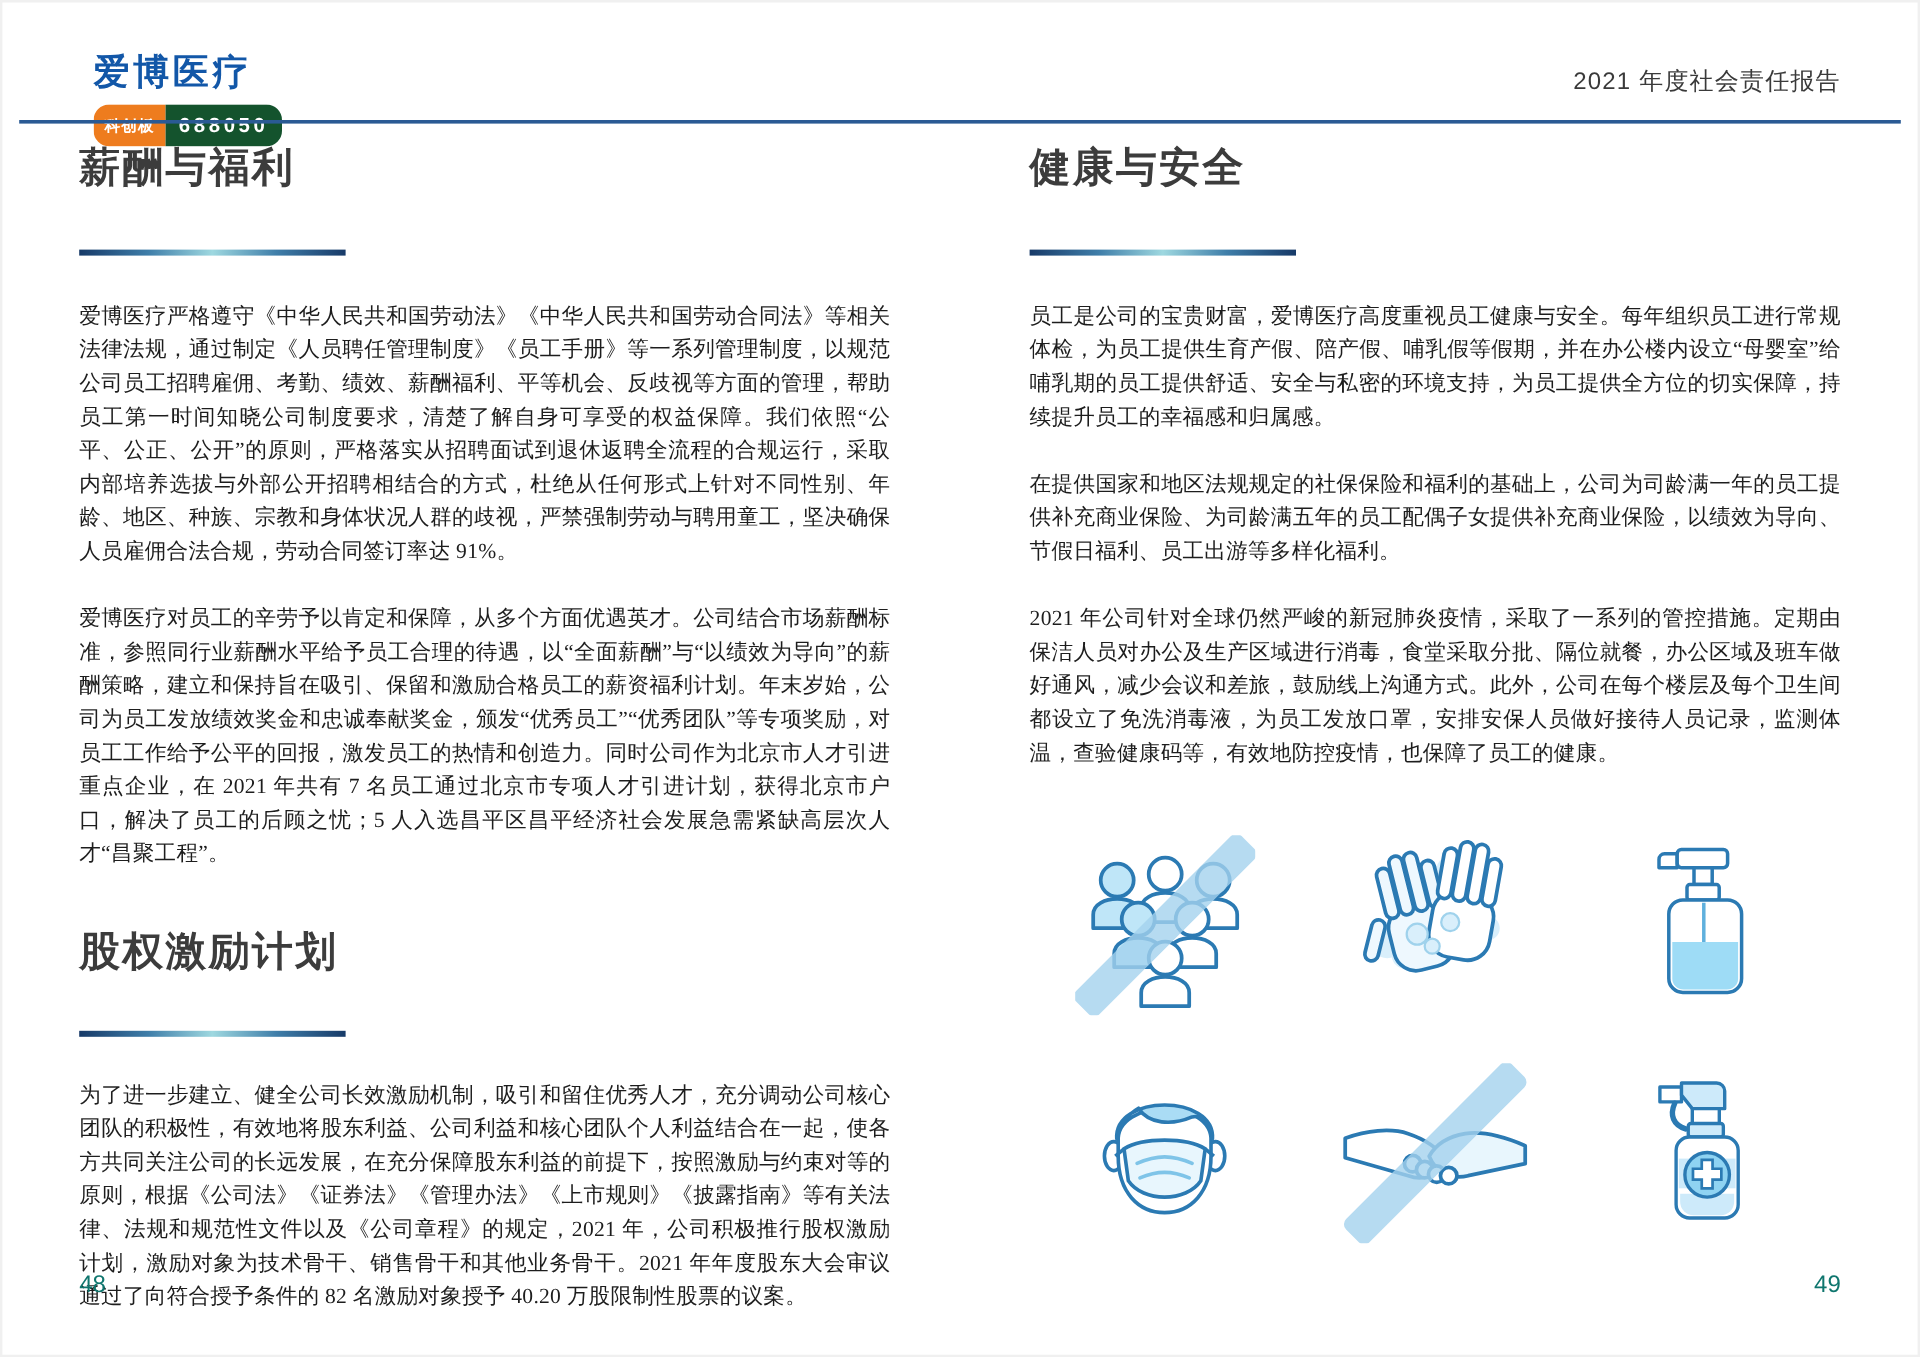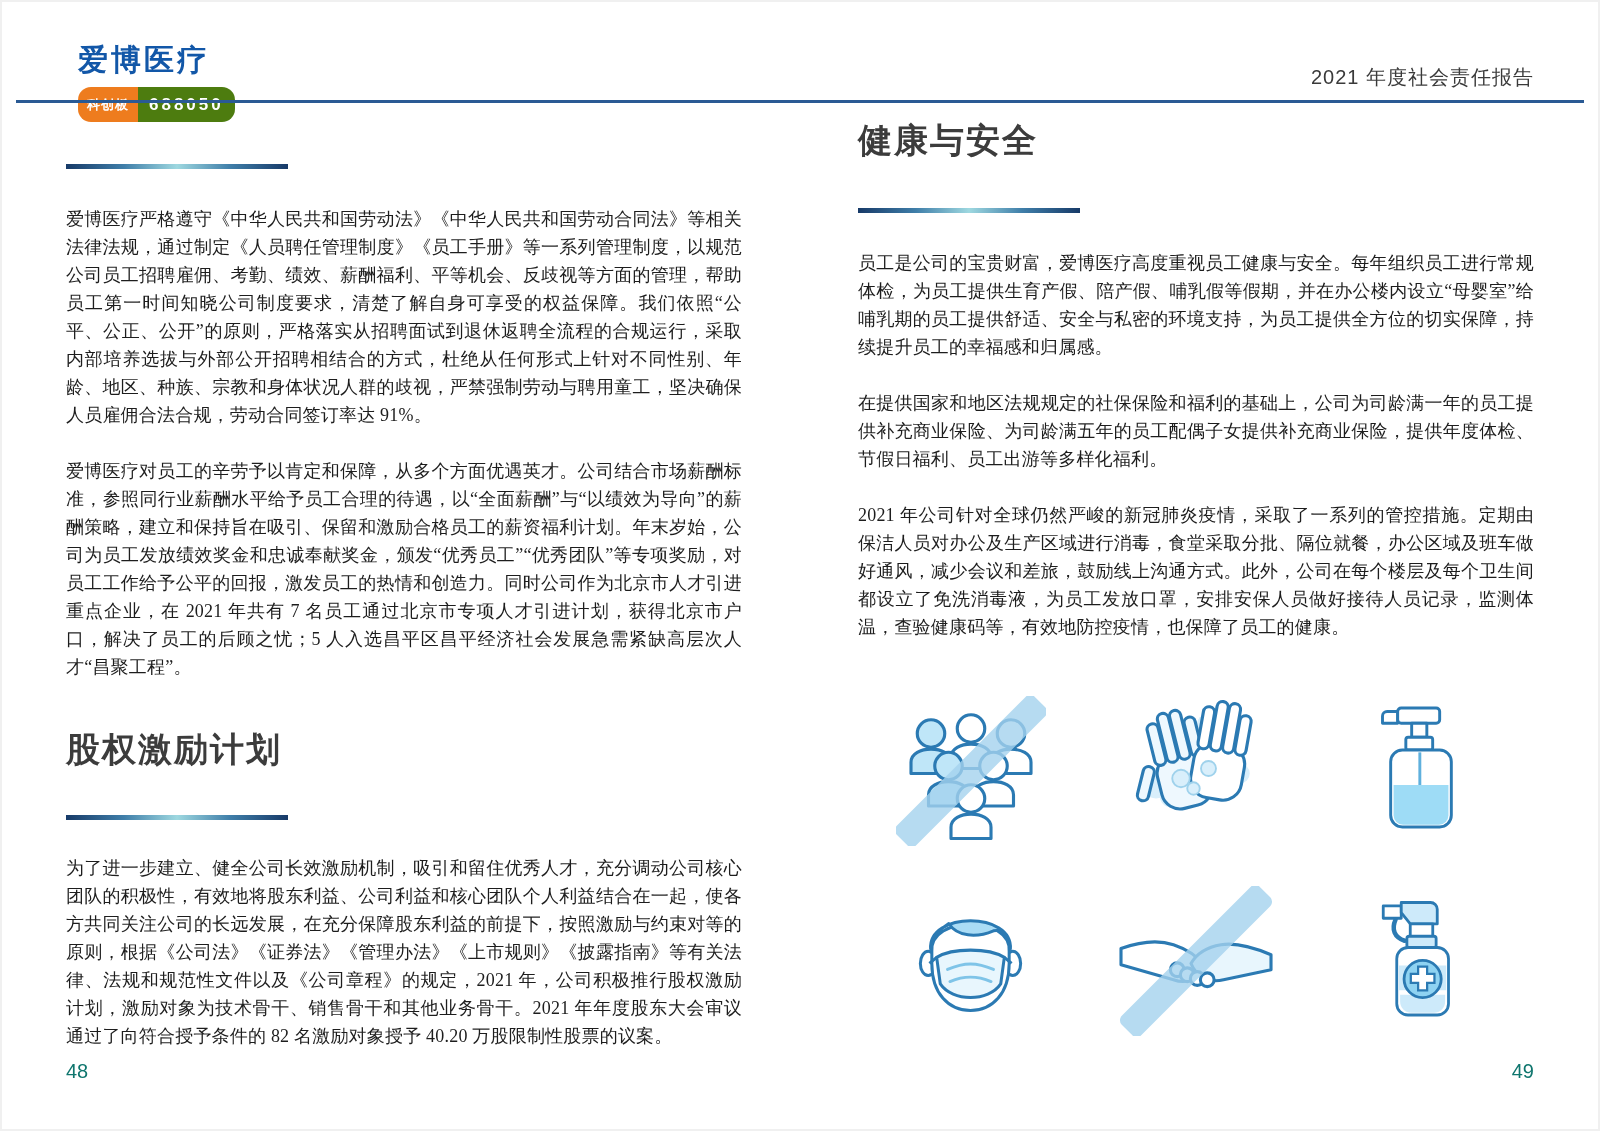--- a/index.html
+++ b/index.html
@@ -4,22 +4,22 @@
 <style>
   * { margin:0; padding:0; box-sizing:border-box; }
   html,body { width:1600px; height:1131px; background:#fafafa; font-family:"Liberation Sans",sans-serif; }
   .sheet { position:absolute; inset:0; background:#fff; box-shadow: inset 0 0 0 2px #f0f0f0; overflow:hidden; }
 
   
   .logo-wrap { position:absolute; left:78px; top:40px; }
   .logo-text { font-size:30px; font-weight:bold; color:#1257a8; letter-spacing:3px; font-family:"Liberation Sans",sans-serif; }
   .logo-badge { margin-top:6px; display:inline-flex; align-items:stretch; border-radius:13px; overflow:hidden; height:35px; }
   .badge-board { background:#ee7c1e; color:#fff; font-size:13px; font-weight:bold; display:flex; align-items:center; padding:0 9px; letter-spacing:1px; }
-  .badge-ticker { background:#4d7c0f; color:#fff; font-size:17px; font-weight:bold; display:flex; align-items:center; padding:0 11px; letter-spacing:3px; }
-  .header-title { position:absolute; right:66px; top:64px; font-size:20px; color:#3a3a3a; letter-spacing:1px; }
+  .badge-ticker { background:#14532d; color:#fff; font-size:17px; font-weight:bold; display:flex; align-items:center; padding:0 11px; letter-spacing:3px; }
+  .header-title { position:absolute; right:66px; top:54px; font-size:20px; color:#3a3a3a; letter-spacing:1px; }
   .header-rule { position:absolute; left:16px; right:16px; top:100px; height:3px; background:#2a5a94; }
 
   
   .col { position:absolute; top:118px; width:676px; }
   .col-left { left:66px; }
   .col-right { left:858px; }
   h1.sec-title { font-size:34px; font-weight:bold; color:#3c3c3c; letter-spacing:2px; line-height:44px; font-family:"Liberation Sans",sans-serif; }
   .divider { width:222px; height:5px; margin-top:46px;
              background:linear-gradient(90deg,#173a68 0%,#3f7ea9 26%,#9ed8e0 50%,#3f7ea9 74%,#173a68 100%); }
   .para { font-family:"Liberation Serif","DejaVu Serif",serif; font-size:18px; line-height:28px;
@@ -49,33 +49,34 @@
     <div class="logo-text">爱博医疗</div>
     <div class="logo-badge">
       <span class="badge-board">科创板</span>
       <span class="badge-ticker">688050</span>
     </div>
   </div>
   <div class="header-title">2021 年度社会责任报告</div>
   <div class="header-rule"></div>
 
   <div class="col col-left">
+    <h1 class="sec-title">薪酬与福利</h1>
     <div class="divider"></div>
     <p class="para mt-p1">爱博医疗严格遵守《中华人民共和国劳动法》《中华人民共和国劳动合同法》等相关法律法规，通过制定《人员聘任管理制度》《员工手册》等一系列管理制度，以规范公司员工招聘雇佣、考勤、绩效、薪酬福利、平等机会、反歧视等方面的管理，帮助员工第一时间知晓公司制度要求，清楚了解自身可享受的权益保障。我们依照“公平、公正、公开”的原则，严格落实从招聘面试到退休返聘全流程的合规运行，采取内部培养选拔与外部公开招聘相结合的方式，杜绝从任何形式上针对不同性别、年龄、地区、种族、宗教和身体状况人群的歧视，严禁强制劳动与聘用童工，坚决确保人员雇佣合法合规，劳动合同签订率达 91%。</p>
     <p class="para mt-p2">爱博医疗对员工的辛劳予以肯定和保障，从多个方面优遇英才。公司结合市场薪酬标准，参照同行业薪酬水平给予员工合理的待遇，以“全面薪酬”与“以绩效为导向”的薪酬策略，建立和保持旨在吸引、保留和激励合格员工的薪资福利计划。年末岁始，公司为员工发放绩效奖金和忠诚奉献奖金，颁发“优秀员工”“优秀团队”等专项奖励，对员工工作给予公平的回报，激发员工的热情和创造力。同时公司作为北京市人才引进重点企业，在 2021 年共有 7 名员工通过北京市专项人才引进计划，获得北京市户口，解决了员工的后顾之忧；5 人入选昌平区昌平经济社会发展急需紧缺高层次人才“昌聚工程”。</p>
     <h1 class="sec-title mt-h2">股权激励计划</h1>
     <div class="divider mt-bar2" style="margin-top:44px;"></div>
     <p class="para mt-p3">为了进一步建立、健全公司长效激励机制，吸引和留住优秀人才，充分调动公司核心团队的积极性，有效地将股东利益、公司利益和核心团队个人利益结合在一起，使各方共同关注公司的长远发展，在充分保障股东利益的前提下，按照激励与约束对等的原则，根据《公司法》《证券法》《管理办法》《上市规则》《披露指南》等有关法律、法规和规范性文件以及《公司章程》的规定，2021 年，公司积极推行股权激励计划，激励对象为技术骨干、销售骨干和其他业务骨干。2021 年年度股东大会审议通过了向符合授予条件的 82 名激励对象授予 40.20 万股限制性股票的议案。</p>
   </div>
 
   <div class="col col-right">
     <h1 class="sec-title">健康与安全</h1>
     <div class="divider"></div>
     <p class="para mt-p1">员工是公司的宝贵财富，爱博医疗高度重视员工健康与安全。每年组织员工进行常规体检，为员工提供生育产假、陪产假、哺乳假等假期，并在办公楼内设立“母婴室”给哺乳期的员工提供舒适、安全与私密的环境支持，为员工提供全方位的切实保障，持续提升员工的幸福感和归属感。</p>
-    <p class="para mt-p2">在提供国家和地区法规规定的社保保险和福利的基础上，公司为司龄满一年的员工提供补充商业保险、为司龄满五年的员工配偶子女提供补充商业保险，提供年度体检、节假日福利、员工出游等多样化福利。</p>
+    <p class="para mt-p2">在提供国家和地区法规规定的社保保险和福利的基础上，公司为司龄满一年的员工提供补充商业保险、为司龄满五年的员工配偶子女提供补充商业保险，以绩效为导向、节假日福利、员工出游等多样化福利。</p>
     <p class="para mt-p2">2021 年公司针对全球仍然严峻的新冠肺炎疫情，采取了一系列的管控措施。定期由保洁人员对办公及生产区域进行消毒，食堂采取分批、隔位就餐，办公区域及班车做好通风，减少会议和差旅，鼓励线上沟通方式。此外，公司在每个楼层及每个卫生间都设立了免洗消毒液，为员工发放口罩，安排安保人员做好接待人员记录，监测体温，查验健康码等，有效地防控疫情，也保障了员工的健康。</p>
 
     <div class="icon-grid">
 
       <div class="icon-cell">
         <svg width="150" height="150" viewBox="0 0 120 120">
           <g stroke="#2b7ab3" stroke-width="2.5" stroke-linejoin="round">
             <circle cx="28" cy="30" r="11" fill="#bfe6f8"></circle>
               <path d="M12,62 v-9 c0,-14 32,-14 32,0 v9 z" fill="#bfe6f8"></path>
             <circle cx="92" cy="30" r="11" fill="#fff"></circle>

